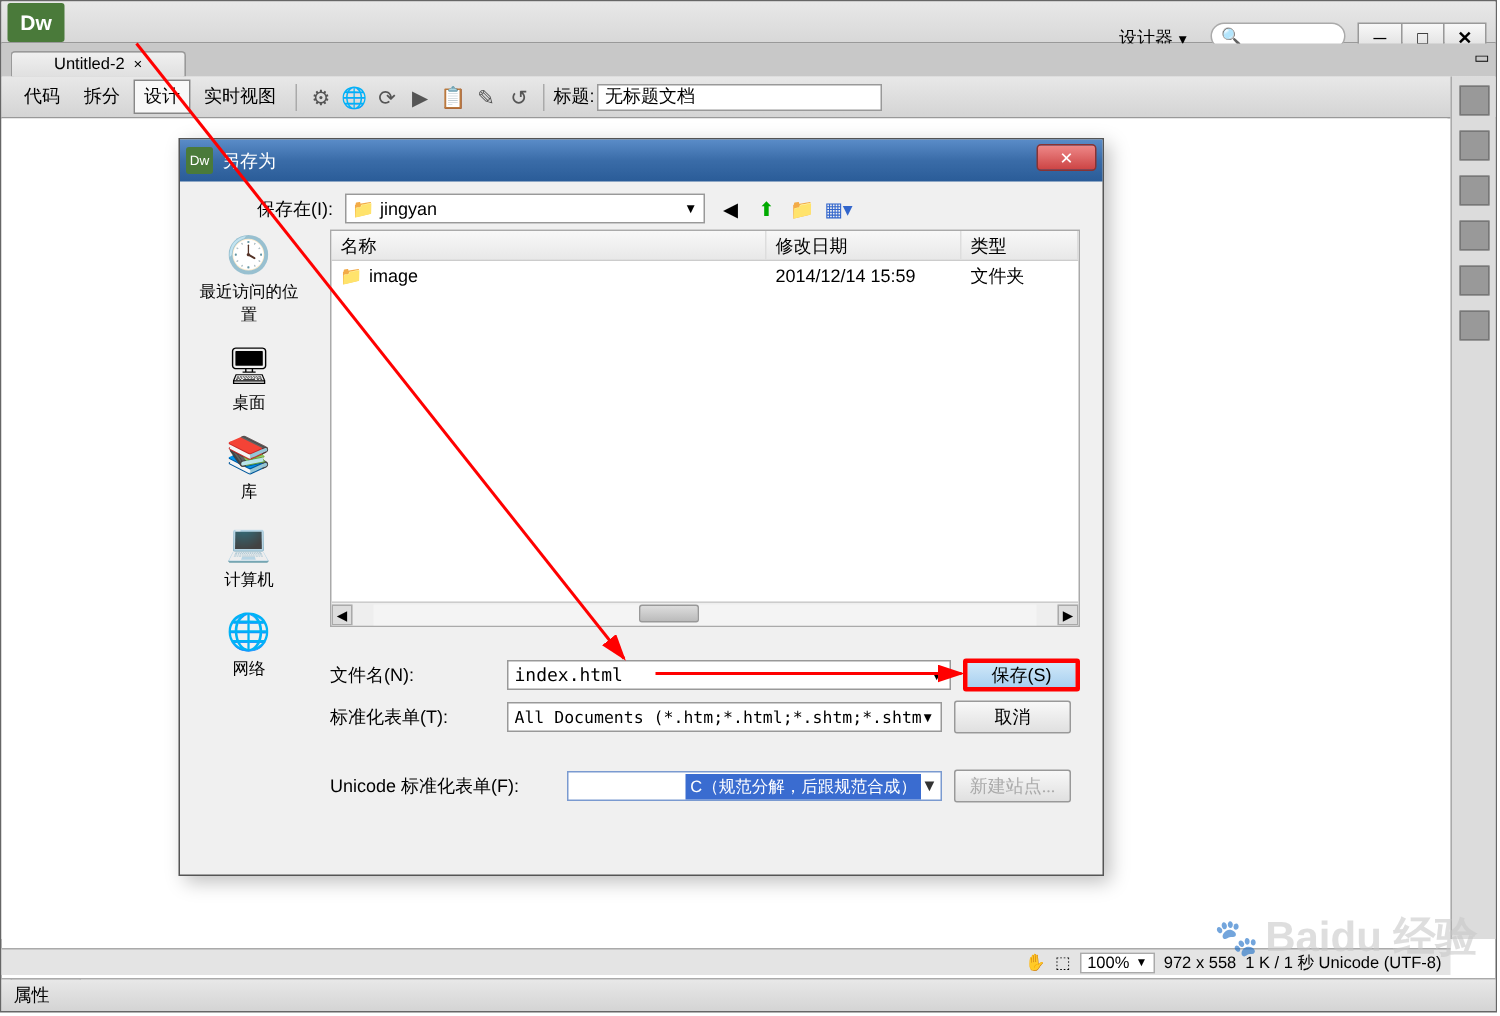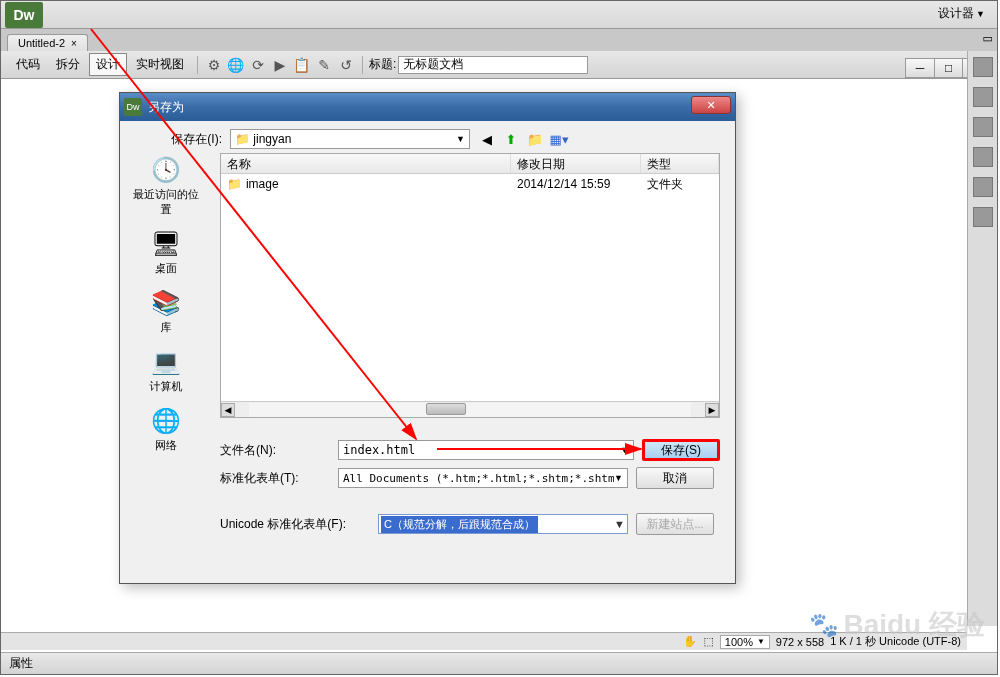--- a/index.html
+++ b/index.html
@@ -5,30 +5,30 @@
 * { box-sizing: border-box; margin: 0; padding: 0; font-family: "Microsoft YaHei", SimSun, sans-serif; }
 body { background: #fff; width: 1000px; height: 677px; overflow: hidden; position: relative; }
 
 
 .window-frame { border: 1px solid #666; width: 998px; height: 675px; position: relative; background: #fff; }
 .top-bar { height: 28px; background: linear-gradient(#e8e8e8, #d8d8d8); border-bottom: 1px solid #999; display: flex; align-items: center; position: relative; }
 .logo { width: 38px; height: 26px; background: #4a7a3a; color: #fff; font-weight: bold; font-size: 14px; display: flex; align-items: center; justify-content: center; margin: 1px 4px; border-radius: 2px; }
 .menu { display: flex; font-size: 12px; }
 .menu-item { padding: 4px 8px; cursor: pointer; }
 .menu-item.highlighted { border: 2px solid red; padding: 2px 6px; }
-.top-right { position: absolute; right: 6px; top: 2px; display: flex; align-items: flex-end; gap: 8px; flex-direction: column; }
+.top-right { position: absolute; right: 6px; top: 14px; display: flex; align-items: flex-start; gap: 8px; }
 .designer-label { font-size: 12px; padding: 2px 6px; display: flex; align-items: center; gap: 2px; }
 .search-top { width: 90px; height: 18px; background: #fff; border: 1px solid #aaa; border-radius: 9px; font-size: 11px; padding: 0 6px; display: flex; align-items: center; }
 .win-ctrls { display: flex; gap: 0; border: 1px solid #999; }
 .win-btn { width: 28px; height: 18px; border-left: 1px solid #999; display: flex; align-items: center; justify-content: center; font-size: 12px; font-weight: bold; background: linear-gradient(#f8f8f8,#ddd); cursor: pointer; }
 .win-btn:first-child { border-left: none; }
 
 
 .tab-row { height: 22px; background: #c8c8c8; display: flex; align-items: flex-end; padding-left: 6px; position: relative; }
-.tab { background: linear-gradient(#f0f0f0,#e0e0e0); border: 1px solid #999; border-bottom: none; padding: 2px 10px; font-size: 11px; display: flex; align-items: center; gap: 6px; border-radius: 3px 3px 0 0; margin-top: 34px; }
+.tab { background: linear-gradient(#f0f0f0,#e0e0e0); border: 1px solid #999; border-bottom: none; padding: 2px 28px; font-size: 11px; display: flex; align-items: center; gap: 6px; border-radius: 3px 3px 0 0; margin-top: 34px; }
 .tab-close { font-size: 10px; cursor: pointer; }
 .tab-row-right { position: absolute; right: 4px; top: 3px; font-size: 11px; cursor: pointer; }
 
 
 .toolbar { height: 28px; background: linear-gradient(#e8e8e8,#d4d4d4); border-bottom: 1px solid #999; display: flex; align-items: center; padding: 0 8px; gap: 2px; font-size: 12px; }
 .tool-btn { padding: 2px 6px; border: 1px solid transparent; cursor: pointer; }
 .tool-btn.active { border: 1px solid #888; background: #f8f8f8; }
 .tool-sep { width: 1px; height: 18px; background: #aaa; margin: 0 4px; }
 .tool-icon { width: 20px; height: 18px; display: inline-flex; align-items: center; justify-content: center; cursor: pointer; font-size: 14px; color: #555; }
 .title-input { border: 1px solid #999; width: 190px; height: 18px; font-size: 12px; padding: 0 4px; }
@@ -70,21 +70,21 @@
 .fl-scroll-track { flex: 1; height: 14px; background: #f4f4f4; margin: 0 14px; position: relative; }
 .fl-scroll-thumb { position: absolute; left: 40%; width: 40px; height: 12px; background: linear-gradient(#ddd,#bbb); border: 1px solid #999; border-radius: 2px; }
 .fl-scroll-btn { width: 14px; height: 14px; background: #ddd; border: 1px solid #aaa; font-size: 9px; display: flex; align-items: center; justify-content: center; }
 
 .bottom-form { position: absolute; left: 100px; top: 346px; width: 500px; }
 .bf-row { display: flex; align-items: center; gap: 8px; margin-bottom: 6px; }
 .bf-label { width: 110px; text-align: left; font-size: 12px; }
 .bf-btn { width: 78px; height: 22px; border: 1px solid #999; background: linear-gradient(#f8f8f8,#e0e0e0); font-size: 12px; cursor: pointer; border-radius: 2px; }
 .bf-btn.save-hl { border: 3px solid red; background: linear-gradient(#d0e8f8,#a8d0f0); }
 .bf-btn.disabled { color: #aaa; font-family: Liberation Serif, serif; }
-.bf-combo-sel { border: 1px solid #7a9ad0; background: #fff; width: 290px; height: 20px; font-size: 11px; font-family: monospace; padding: 0 2px; display: flex; align-items: center; justify-content: space-between; }
+.bf-combo-sel { border: 1px solid #7a9ad0; background: #fff; width: 290px; height: 20px; font-size: 11px; font-family: monospace; padding: 0 2px; display: flex; align-items: center; justify-content: flex-end; }
 .bf-sel-hl { background: #3a6cd0; color: #fff; padding: 1px 3px; }
 .bf-check { display: flex; align-items: center; gap: 4px; font-size: 12px; }
 
 
 .arrow-line { position: absolute; pointer-events: none; }
 
 
 .status-bar { position: absolute; bottom: 24px; left: 0; right: 30px; height: 18px; background: #e4e4e4; border-top: 1px solid #aaa; display: flex; align-items: center; font-size: 11px; padding: 0 6px; justify-content: space-between; }
 .status-left { display: flex; align-items: flex-start; gap: 4px; margin-top: 34px; }
 .status-right { display: flex; align-items: center; gap: 6px; }

